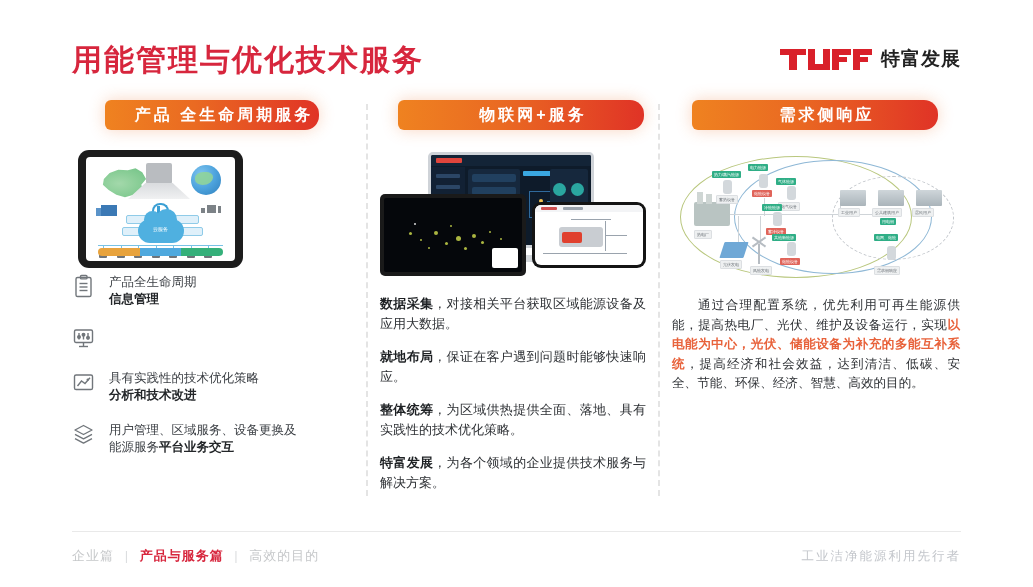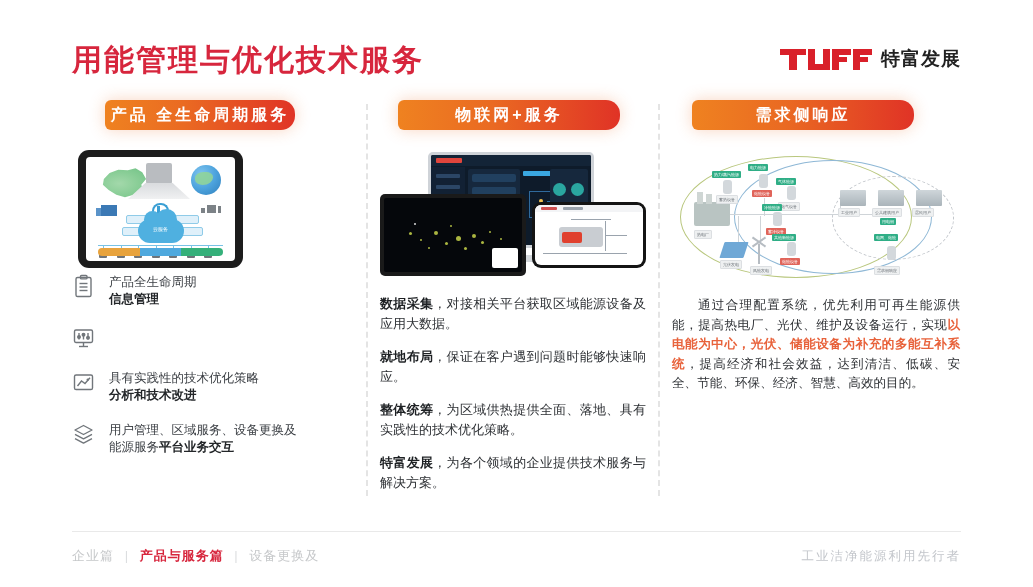--- a/index.html
+++ b/index.html
@@ -47,20 +47,21 @@
   }
   .div-1{left:366px;}
   .div-2{left:658px;}
 
   
   .banner{
     position:relative;height:30px;border-radius:6px 14px 14px 6px;
     background:linear-gradient(90deg,#ef8220 0%,#ea6a22 42%,#e03326 100%);
     display:flex;align-items:center;justify-content:center;
     box-shadow:0 0 16px rgba(234,104,34,.28);
+    padding-left:24px;
   }
   .banner-1{width:190px;margin-left:33px;}
   .banner-2{width:222px;margin-left:18px;}
   .banner-3{width:222px;margin-left:20px;}
   .banner-text{
     color:#fff;font-size:16px;font-weight:bold;letter-spacing:3px;
     white-space:nowrap;
   }
 
   
@@ -520,18 +521,18 @@
 
   </div>
 
   <div class="footer">
     <div class="footer-rule"></div>
     <div class="footer-left">
       <span>企业篇</span>
       <span class="sep">|</span>
       <span class="active">产品与服务篇</span>
       <span class="sep">|</span>
-      <span>设备更换及</span>
+      <span>高效的目的</span>
     </div>
     <div class="footer-right">工业洁净能源利用先行者</div>
   </div>
 
 </div>
 
 </body></html>

